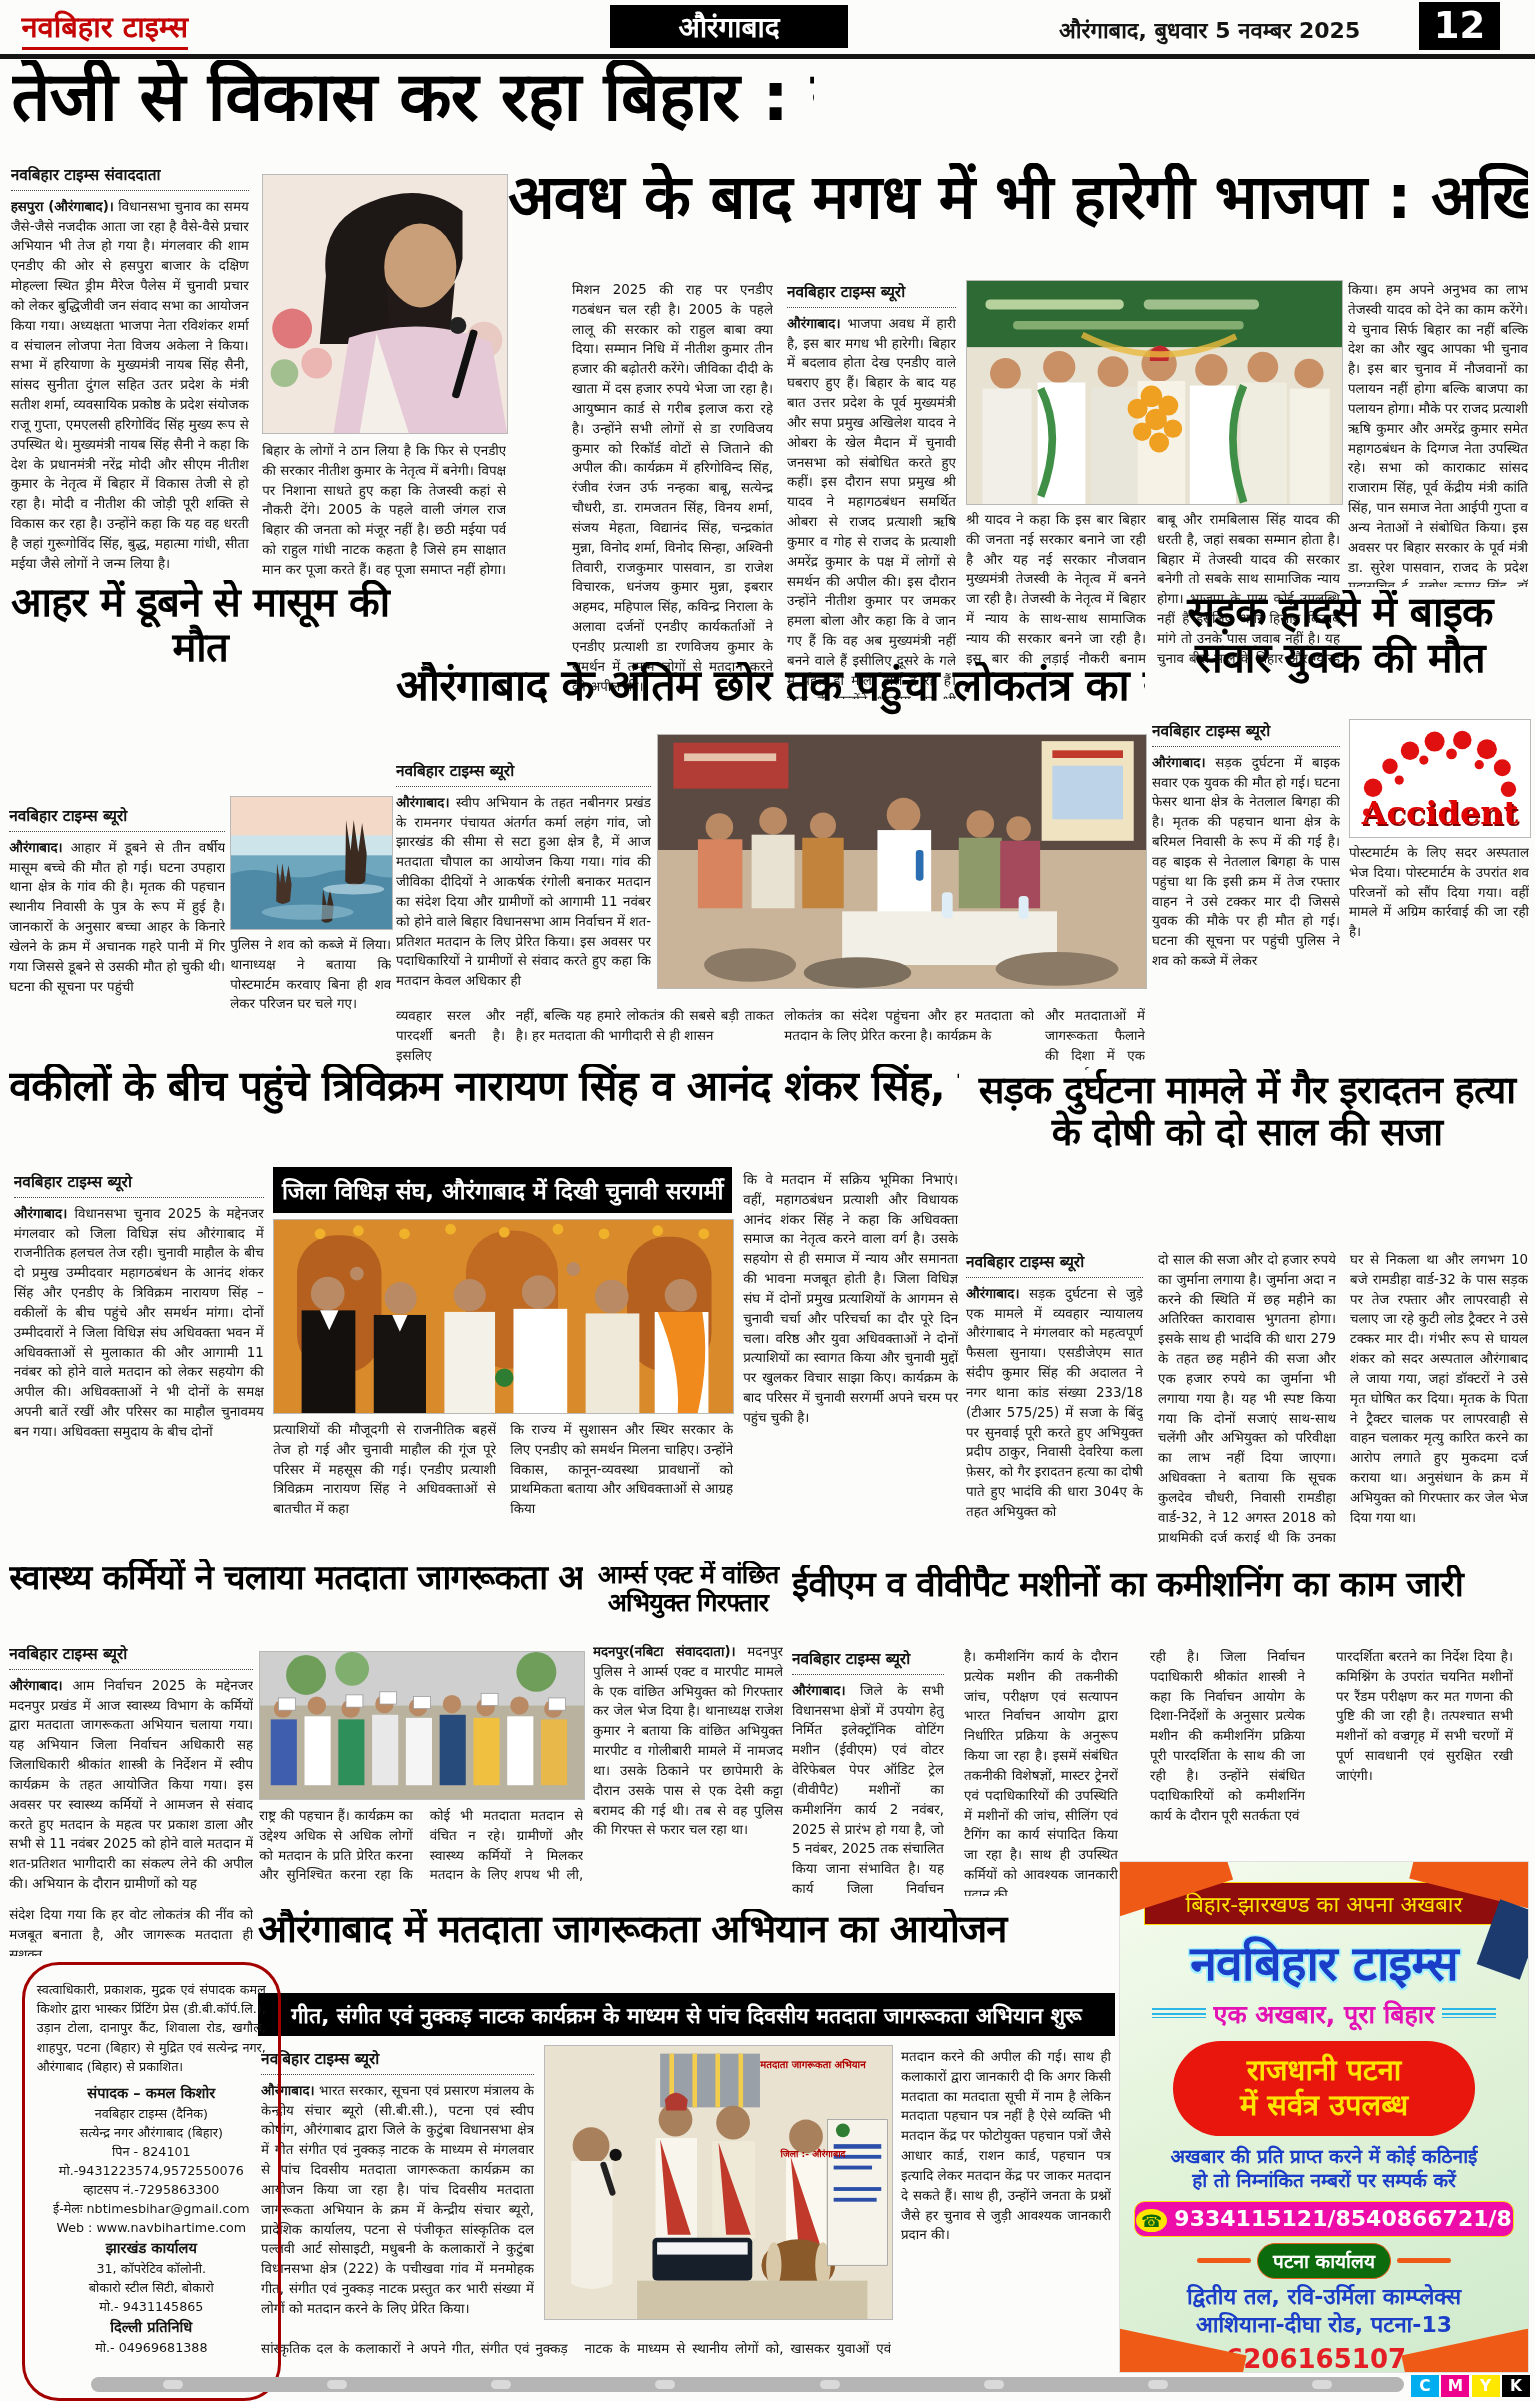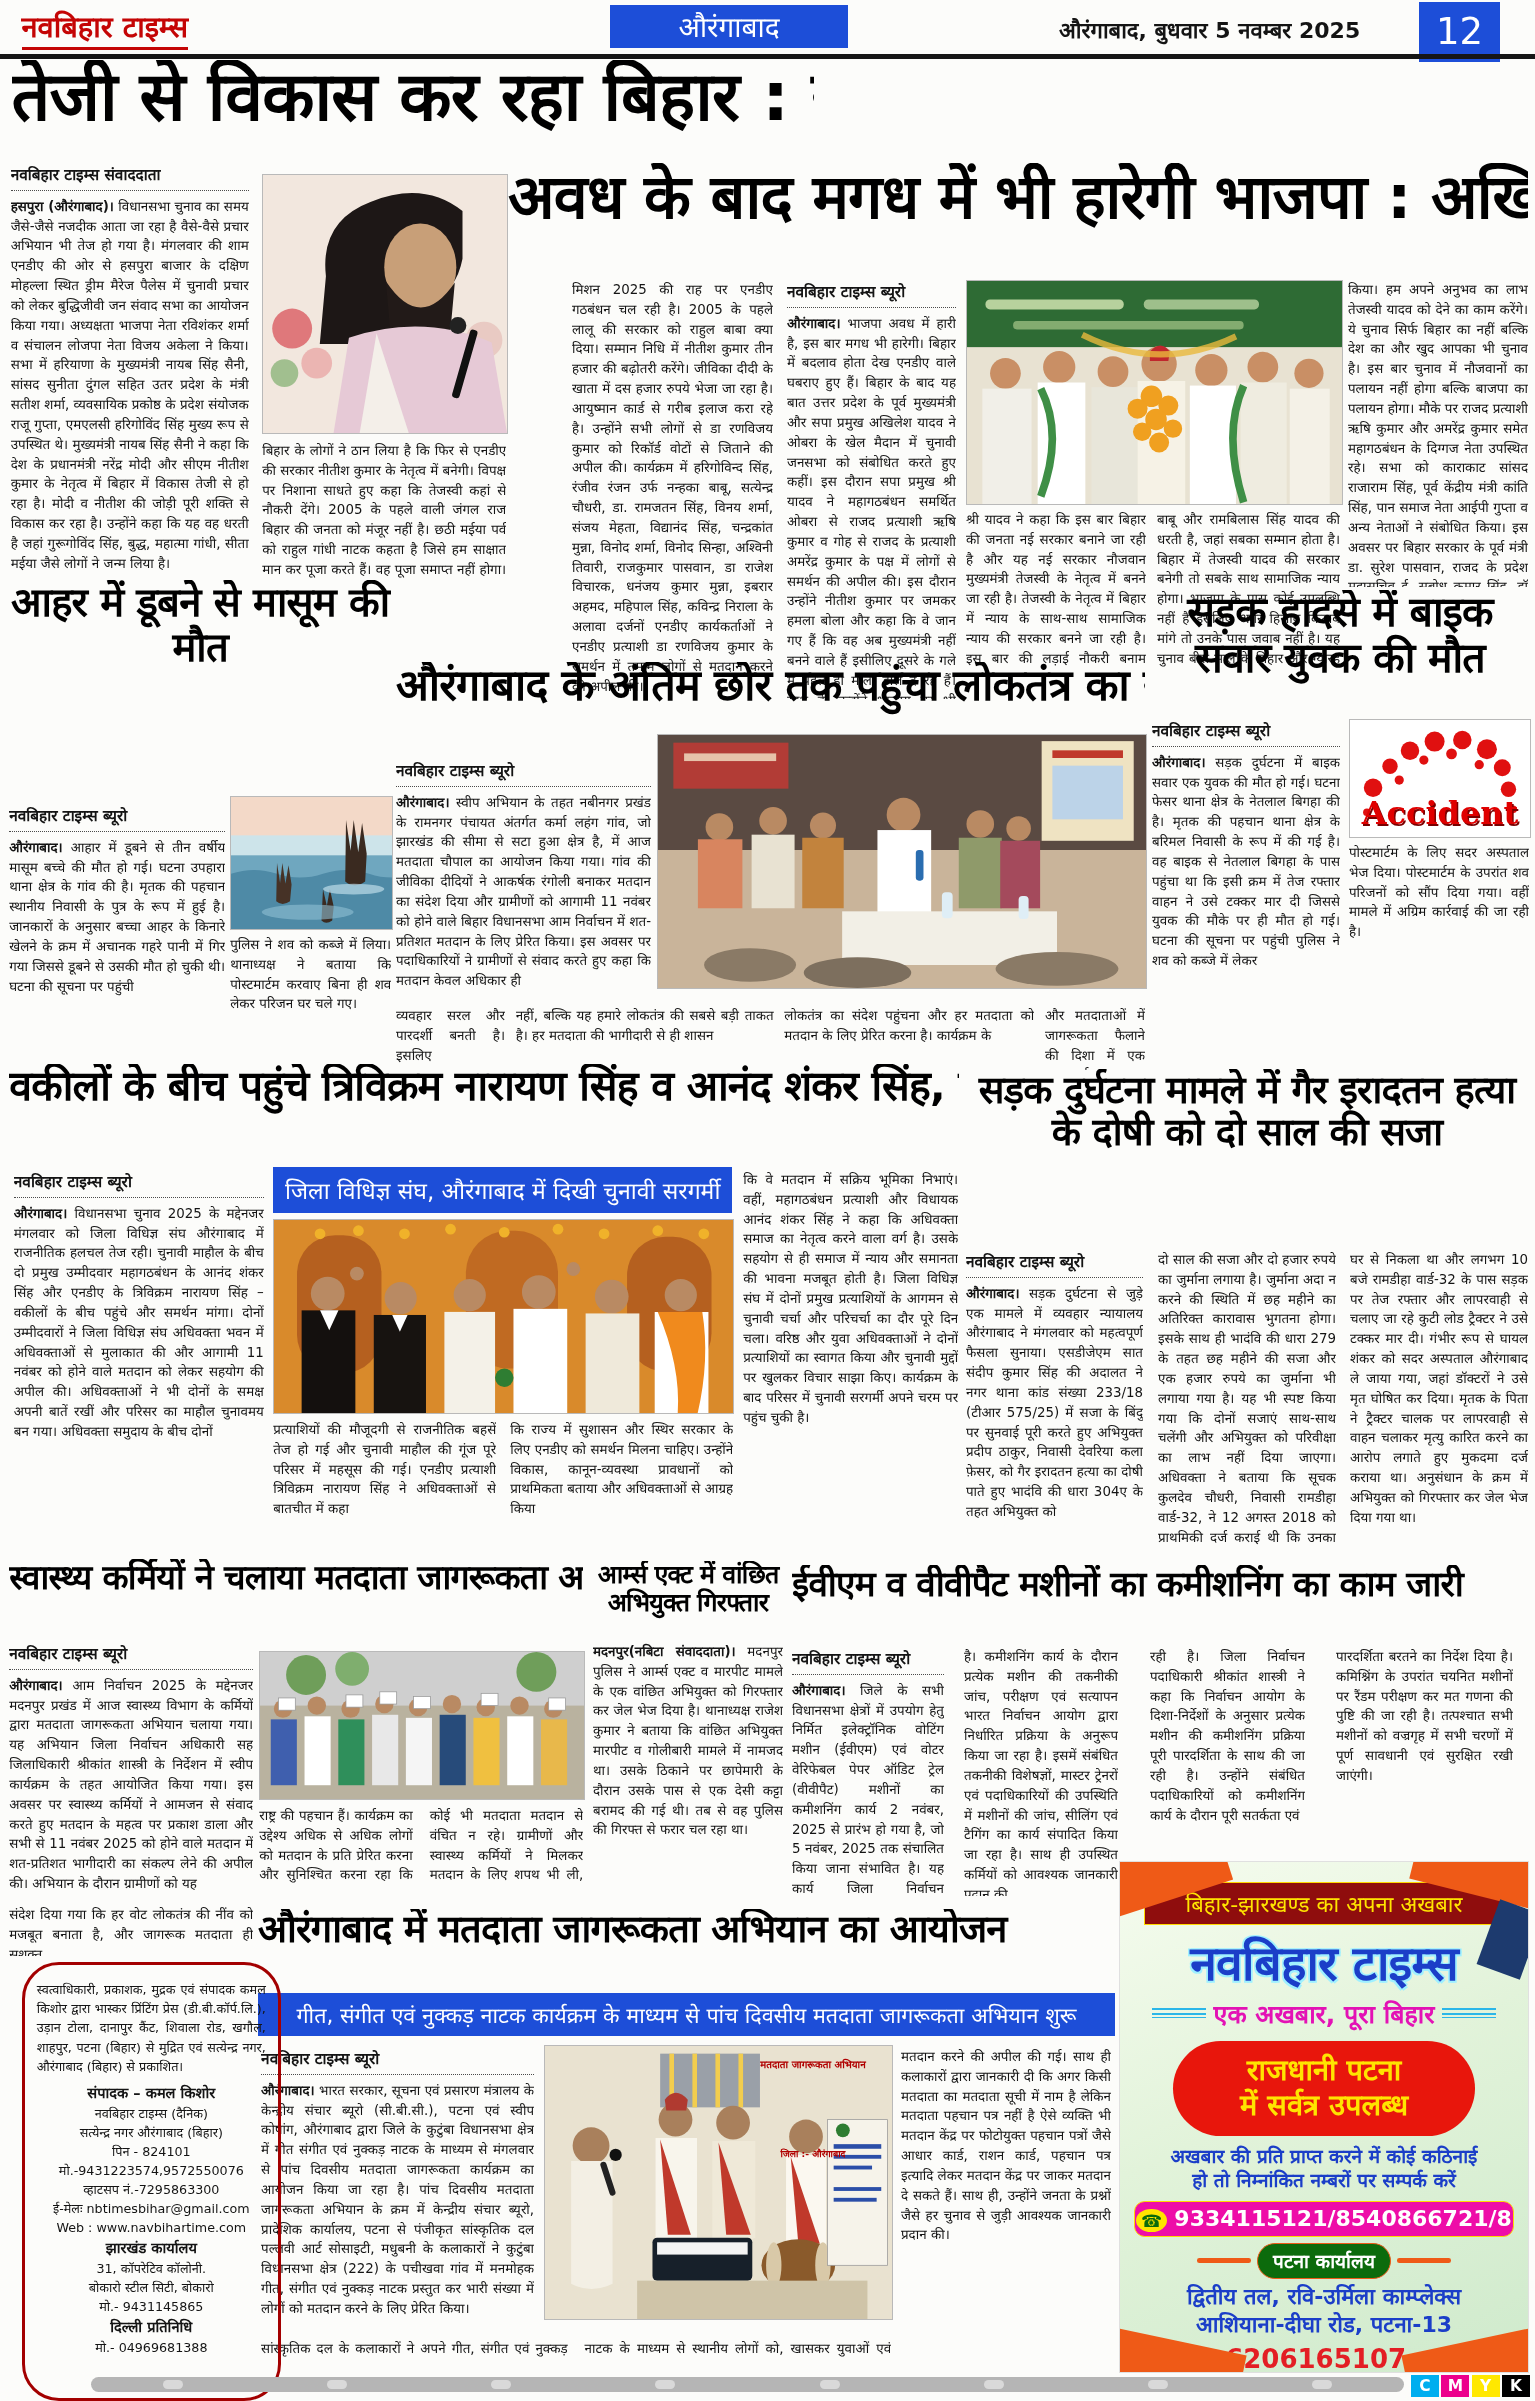--- a/index.html
+++ b/index.html
@@ -6,21 +6,21 @@
   body{width:1535px;height:2401px;position:relative;background:#fcfcfa;color:#141414;
        font-family:"DejaVu Sans","Liberation Sans",sans-serif;overflow:hidden}
   .abs{position:absolute}
   .hl{font-weight:bold;color:#000;line-height:1.1;letter-spacing:-0.8px;white-space:nowrap;overflow:hidden}
   .hl2{font-weight:bold;color:#000;line-height:1.12;letter-spacing:-0.8px;text-align:center;overflow:hidden}
   .byline{font-weight:bold;text-align:left;font-size:15.4px;padding:0.8px 0 3.1px;border-bottom:1.5px dotted #4a4a4a;margin-bottom:6.1px}
   .col{font-size:13.4px;line-height:1.48;text-align:justify;overflow:hidden}
   .dl{font-weight:bold}
   .photo{position:absolute;overflow:hidden;border:0.8px solid #b9b9b9;background:#e9e4da}
   .photo svg{display:block;width:100%;height:100%}
-  .redbox{background:#1d4ed8;color:#fff;font-weight:normal;display:flex;align-items:center;justify-content:center;text-align:left;overflow:hidden}
+  .redbox{background:#000000;color:#fff;font-weight:bold;display:flex;align-items:center;justify-content:center;text-align:left;overflow:hidden}
   .strip2{column-count:2;column-gap:17px}
   .stripflex{display:flex;gap:10.7px}
   .mast{font-size:29px;font-weight:bold;color:#c40505;border-bottom:3.1px solid #c40505;padding-bottom:1.5px}
   .imprint{border:3.1px solid #a30000;border-radius:37px;padding:15.4px 12.3px;font-size:12.7px;line-height:1.5;overflow:hidden}
   .imprint .c{text-align:center}
   .imprint .j{text-align:justify}
   .imprint .b{font-weight:bold;font-size:14.6px}
   .ad{background:linear-gradient(155deg,#f6fcef 0%,#e2f3da 45%,#cfeacc 100%);border:1.5px solid #e0e0e0;overflow:hidden}
   .adq{position:absolute;background:#ef5a17}
   .ad-banner{margin:20px auto 4.6px;width:86%;background:#8f0d0d;border:1.5px solid #ffd900;color:#ffe400;
@@ -45,21 +45,21 @@
   .graybar{background:#b5b5b5;border-radius:7.7px;display:flex;align-items:center;justify-content:space-around}
   .graybar i{width:20px;height:9.2px;border-radius:4.6px;background:#d9d9d9}
   .ovl{position:absolute;font-weight:bold}
 </style>
 </head>
 <body>
 
 <div class="abs mast" style="left:21.5px;top:6.1px">नवबिहार टाइम्स</div>
 <div class="abs redbox" style="left:610px;top:4.6px;width:238px;height:43px;font-size:28px">औरंगाबाद</div>
 <div class="abs" style="left:1059px;top:14px;font-size:22px;font-weight:bold">औरंगाबाद, बुधवार 5 नवम्बर 2025</div>
-<div class="abs redbox" style="left:1419px;top:1.5px;width:81px;height:60px;font-size:37px">12</div>
+<div class="abs redbox" style="left:1419px;top:1.5px;width:81px;height:48px;font-size:37px">12</div>
 <div class="abs" style="left:0;top:54px;width:1535px;height:4.6px;background:#161616"></div>
 
 <div class="abs hl" style="left:11.5px;top:60px;width:802px;height:101px;font-size:68px">तेजी से विकास कर रहा बिहार : सैनी</div>
 <section class="abs" style="left:9.2px;top:163px;width:497px;height:421px">
   <div class="abs col" style="left:1.5px;top:0;width:238px;height:418px">
     <div class="byline">नवबिहार टाइम्स संवाददाता</div>
     <span class="dl">हसपुरा (औरंगाबाद)।</span>
     <span>विधानसभा चुनाव का समय जैसे-जैसे नजदीक आता जा रहा है वैसे-वैसे प्रचार अभियान भी तेज हो गया है। मंगलवार की शाम एनडीए की ओर से हसपुरा बाजार के दक्षिण मोहल्ला स्थित ड्रीम मैरेज पैलेस में चुनावी प्रचार को लेकर बुद्धिजीवी जन संवाद सभा का आयोजन किया गया। अध्यक्षता भाजपा नेता रविशंकर शर्मा व संचालन लोजपा नेता विजय अकेला ने किया। सभा में हरियाणा के मुख्यमंत्री नायब सिंह सैनी, सांसद सुनीता दुंगल सहित उतर प्रदेश के मंत्री सतीश शर्मा, व्यवसायिक प्रकोष्ठ के प्रदेश संयोजक राजू गुप्ता, एमएलसी हरिगोविंद सिंह मुख्य रूप से उपस्थित थे। मुख्यमंत्री नायब सिंह सैनी ने कहा कि देश के प्रधानमंत्री नरेंद्र मोदी और सीएम नीतीश कुमार के नेतृत्व में बिहार में विकास तेजी से हो रहा है। मोदी व नीतीश की जोड़ी पूरी शक्ति से विकास कर रहा है। उन्होंने कहा कि यह वह धरती है जहां गुरूगोविंद सिंह, बुद्ध, महात्मा गांधी, सीता मईया जैसे लोगों ने जन्म लिया है।</span>
   </div>
   <div class="photo" style="left:253px;top:10.7px;width:244px;height:258px">

